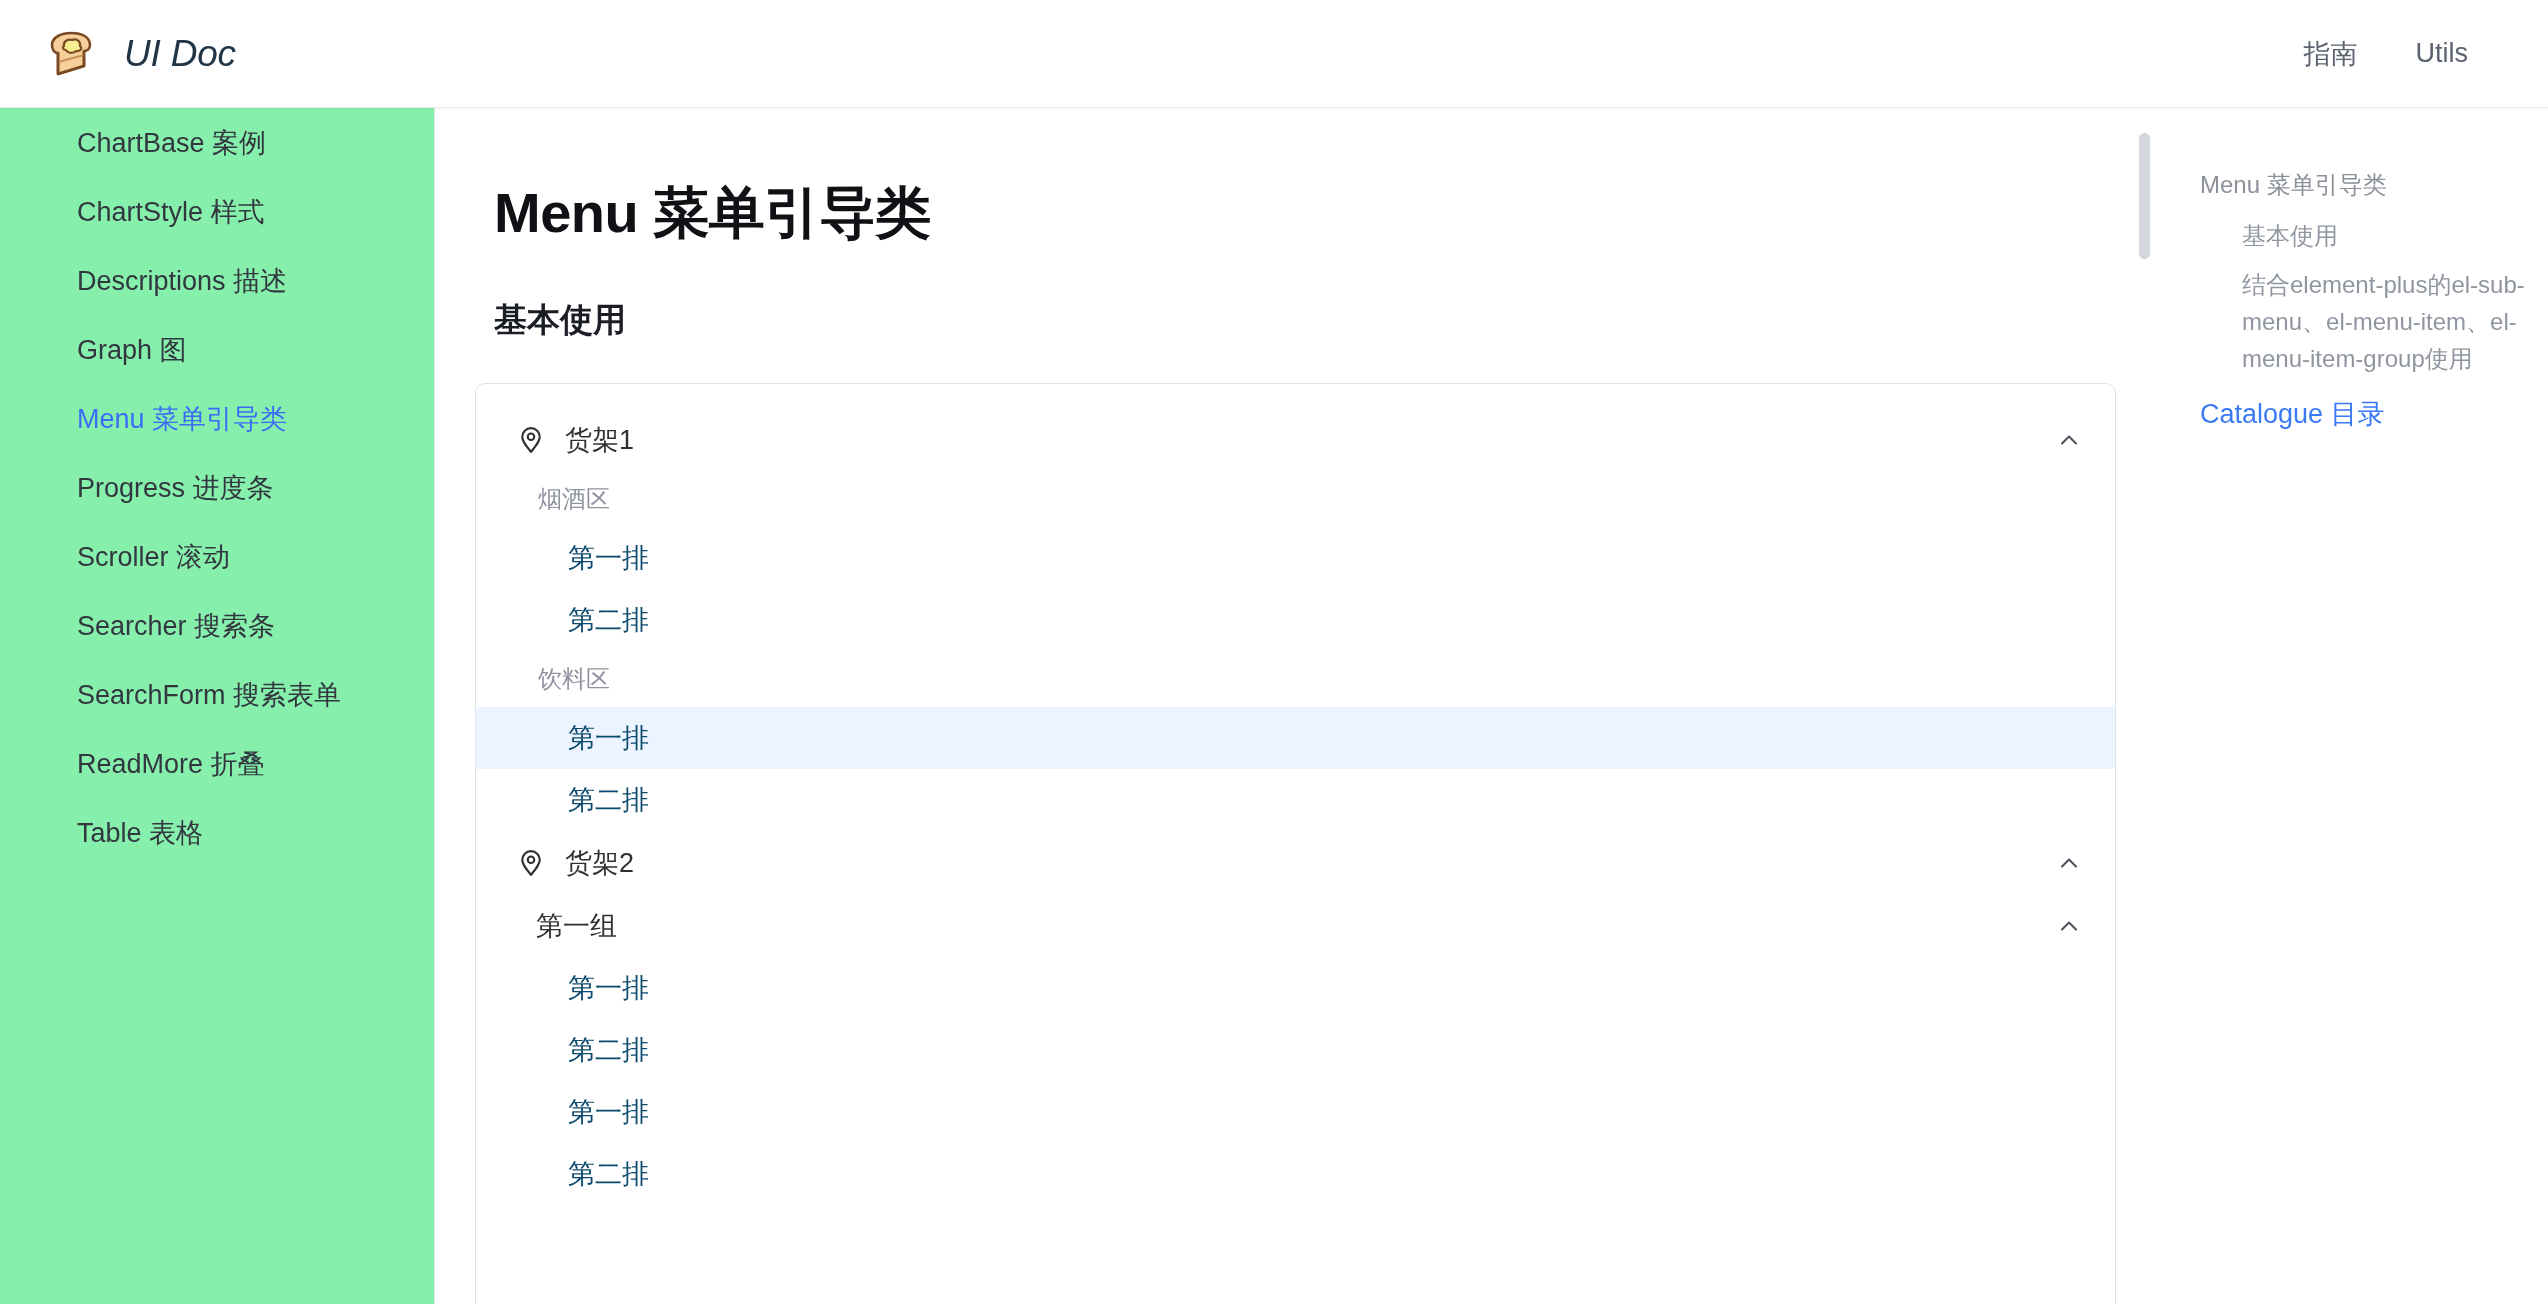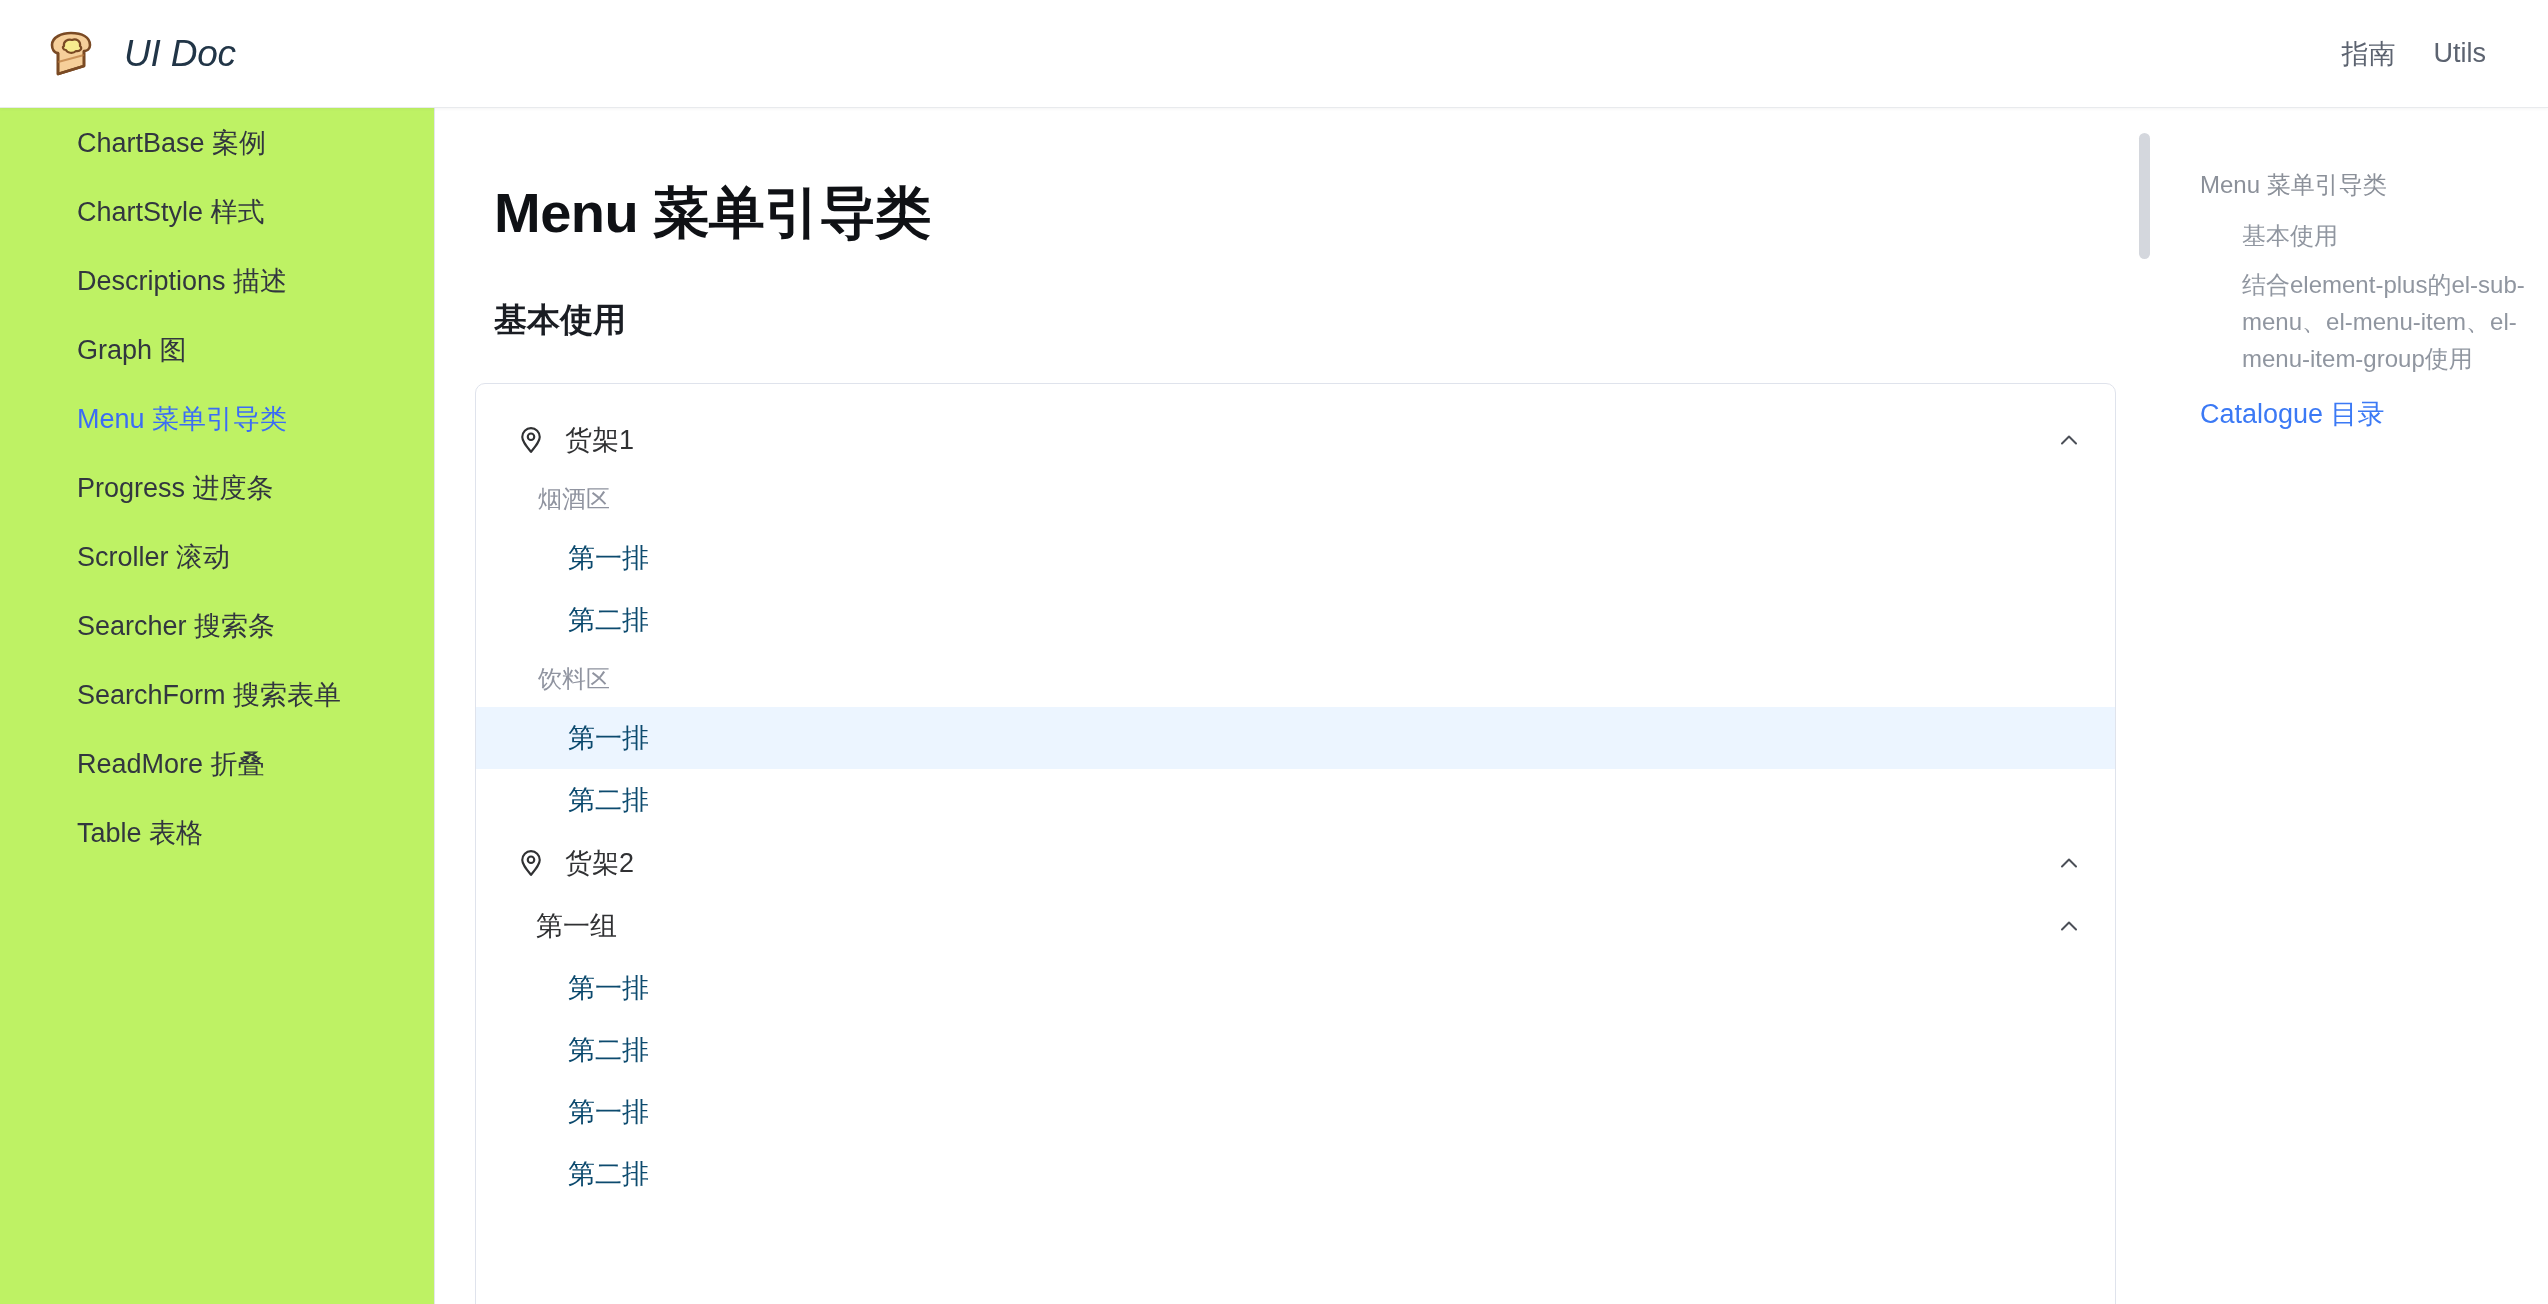--- a/index.html
+++ b/index.html
@@ -23,35 +23,35 @@
   }
   .brand { display: flex; align-items: center; margin-left: 42px; font-style: italic; }
   .brand-logo { width: 56px; height: 56px; display: block; }
   .brand-title {
     margin-left: 26px;
     font-size: 37px;
     color: #213547;
     letter-spacing: -0.2px;
   }
   .nav-right {
-    margin-left: auto; margin-right: 62px;
-    display: flex; align-items: center; gap: 38px;
+    margin-left: auto; margin-right: 80px;
+    display: flex; align-items: center; gap: 58px;
   }
   .nav-link {
     font-size: 27px;
     color: #5c6370;
     cursor: pointer;
     white-space: nowrap;
   }
 
   
   .sidebar {
     position: absolute; top: 108px; left: 0;
     width: 435px; height: 1196px;
-    background: #bef264;
+    background: #86efac;
     border-right: 1px solid #e3e6eb;
     overflow: hidden;
     padding-top: 0px;
   }
   .side-item {
     height: 69px;
     display: flex; align-items: center;
     padding-left: 77px;
     font-size: 27px;
     color: #32363f;

